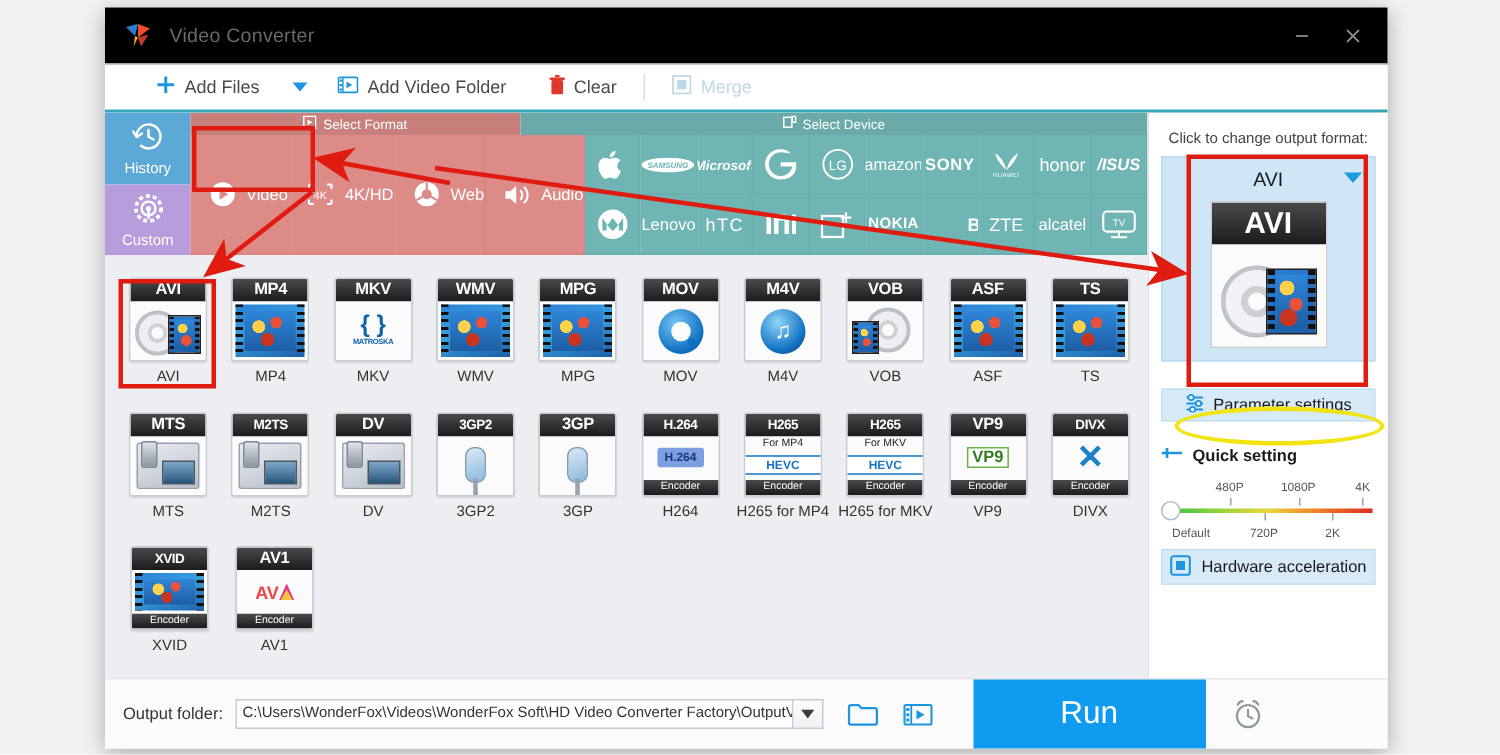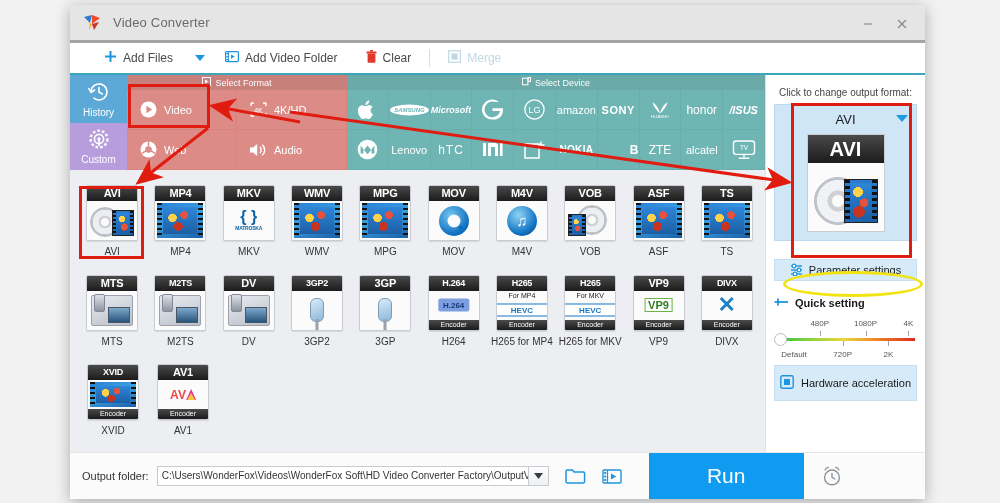--- a/index.html
+++ b/index.html
@@ -17,23 +17,23 @@
     left: 70px; top: 5px;
     width: 855px; height: 494px;
     background: #ffffff;
     box-shadow: 0 3px 14px rgba(0,0,0,0.30);
     display: flex; flex-direction: column;
   }
 
   
   #titlebar {
     height: 38px; flex: 0 0 38px;
-    background: #e5e5e5;
+    background: #000000;
     display: flex; align-items: center;
-    border-bottom: 3px solid #a3a3a3;
+    border-bottom: 1px solid #a3a3a3;
     position: relative;
   }
   #app-logo { margin-left: 13px; width: 18px; height: 18px; position: relative; }
   #app-logo svg { display:block; }
   #app-title {
     margin-left: 12px;
     font-size: 13px; color: #6a6a6a; letter-spacing: .2px;
   }
   .wctrl {
     width: 34px; height: 26px;
@@ -90,21 +90,21 @@
   #strip-main { flex: 1 1 auto; display: flex; flex-direction: column; min-width:0; }
   #strip-head { flex: 0 0 15px; display: flex; }
   .head-seg {
     display: flex; align-items: center; justify-content: center; gap: 4px;
     font-size: 9px; color: #fdfdfd;
   }
   #head-format { flex: 0 0 220px; background: #c8807c; }
   #head-device { flex: 1 1 auto; background: #6aaaa9; }
 
   #strip-grid { flex: 1 1 auto; display: flex; }
-  #cat-block { flex: 0 0 220px; display: flex; flex-direction: column; border-radius: 30px; }
+  #cat-block { flex: 0 0 220px; display: flex; flex-direction: row; border-radius: 30px; }
   .cat-row { flex: 1 1 0; display: flex; }
   .cat-cell {
     flex: 1 1 0; display: flex; align-items: center; gap: 7px;
     background: #dd8b87; color: #ffffff; font-size: 11px;
     border-right: 1px solid #d9827e; border-bottom: 1px solid #d9827e;
     padding-left: 12px;
   }
   .cat-cell .ic { width: 18px; height: 18px; flex: 0 0 18px; display:flex; align-items:center; justify-content:center; }
 
   #dev-block { flex: 1 1 auto; display: flex; flex-direction: column; min-width:0; }
@@ -349,21 +349,21 @@
   #slider-track {
     position:absolute; top:19px; left:4px; right:2px; height:3px;
     background: linear-gradient(to right, #35c04a 0%, #86d23a 22%, #e8d83a 48%, #ef8b2a 70%, #e02a20 100%);
   }
   .tick { position:absolute; width:1px; height:5px; background:#9aa1ac; top:12px; }
   #slider-knob {
     position:absolute; left:0px; top:14px; width:13px; height:13px; border-radius:50%;
     background:#ffffff; border:1px solid #b6bcc4;
   }
   #hw-accel {
-    margin-top: 6px; height: 36px;
+    margin-top: 6px; height: 24px;
     background: #d6eaf8; border: 1px solid #c6e0f2;
     display: flex; align-items: center; justify-content: center; gap: 7px;
     font-size: 11px; color: #1a1a1a;
   }
   #gpu-row { margin-top: 7px; display: flex; gap: 6px; }
   .gpu-btn {
     flex: 1 1 0; height: 22px; border: 1px solid #d6d9de; background: #fff;
     display: flex; align-items: center; justify-content: center; gap: 4px;
     font-size: 10px;
   }

